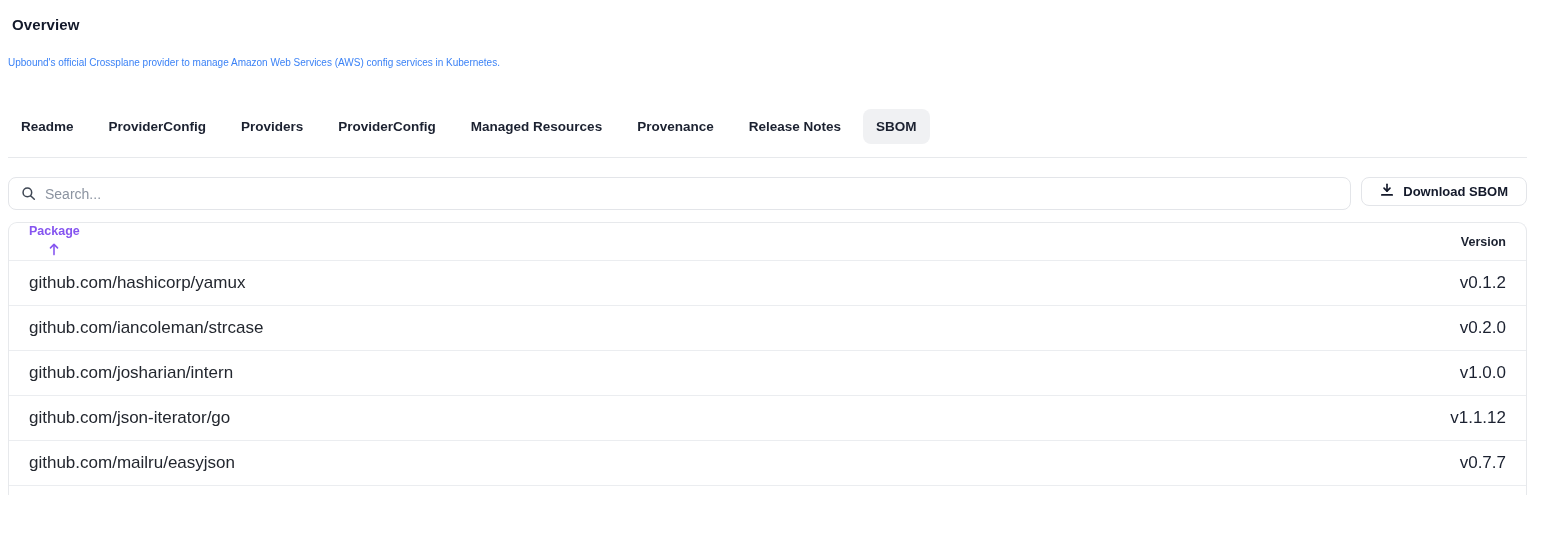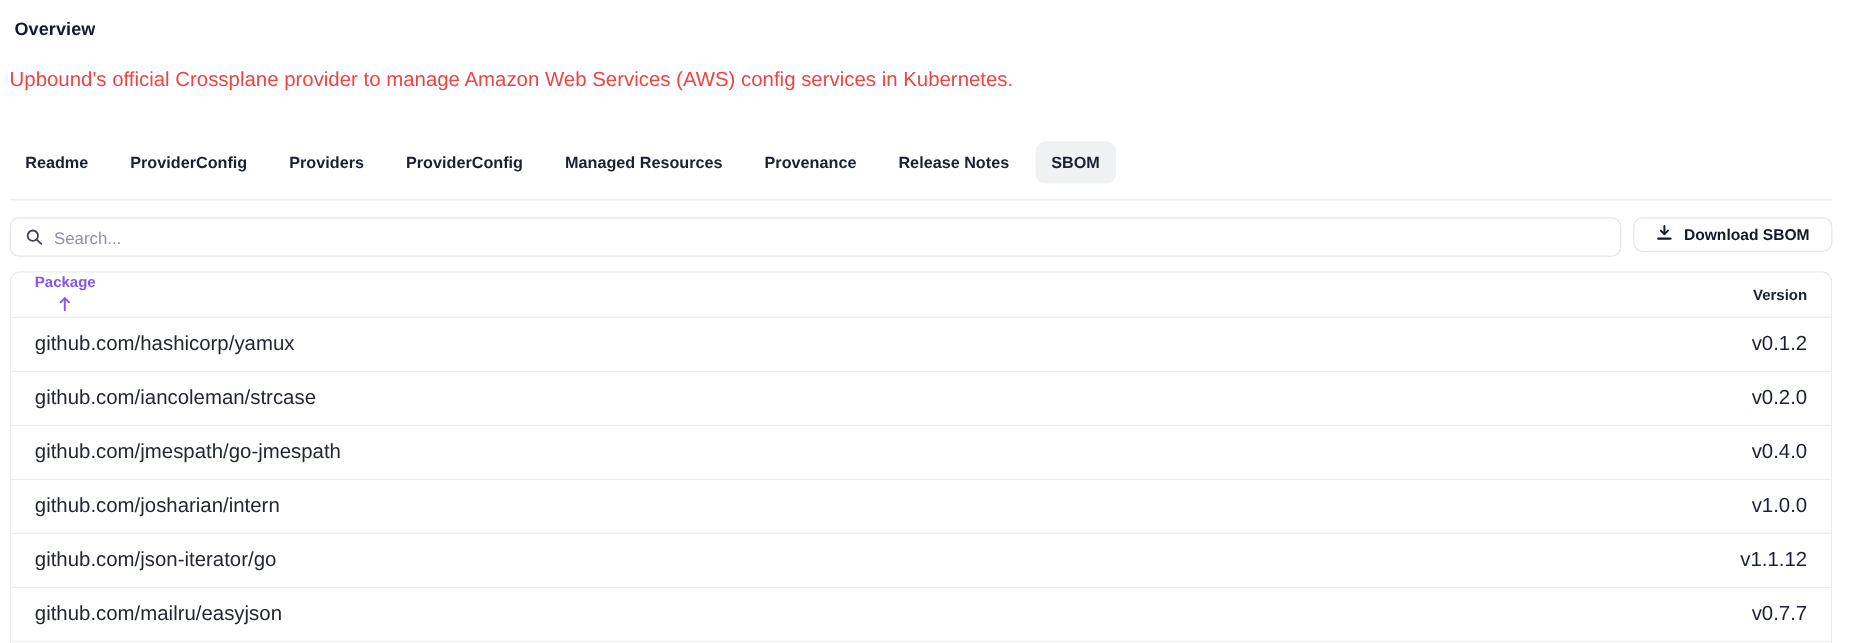--- a/index.html
+++ b/index.html
@@ -18,22 +18,22 @@
   .page-title {
     margin: 4px;
     padding-top: 12px;
     font-size: 15px;
     font-weight: bold;
     color: #13192a;
     letter-spacing: 0.1px;
   }
   .description {
     margin-top: 24px;
-    font-size: 17px;
-    color: #ef4444;
+    font-size: 10px;
+    color: #3b82f6;
   }
   .tabs {
     display: flex;
     align-items: center;
     gap: 9px;
     margin-top: 41px;
   }
   .tab {
     padding: 10px 13px;
     font-size: 13.5px;
@@ -46,21 +46,21 @@
   .tab.active { background: #f0f1f3; }
   .tabs-divider {
     height: 1px;
     background: #e7e9ec;
     margin-top: 13px;
   }
   .toolbar {
     display: flex;
     align-items: stretch;
     gap: 10px;
-    margin-top: 14px;
+    margin-top: 19px;
   }
   .search-box {
     flex: 1;
     height: 33px;
     border: 1px solid #e3e5e9;
     border-radius: 8px;
     display: flex;
     align-items: center;
     gap: 9px;
     padding: 0 12px;
@@ -197,24 +197,20 @@
 
     <div class="trow">
       <div class="cell-package">github.com/hashicorp/yamux</div>
       <div class="cell-version">v0.1.2</div>
     </div>
     <div class="trow">
       <div class="cell-package">github.com/iancoleman/strcase</div>
       <div class="cell-version">v0.2.0</div>
     </div>
     <div class="trow">
-      <div class="cell-package">github.com/jmespath/go-jmespath</div>
-      <div class="cell-version">v0.4.0</div>
-    </div>
-    <div class="trow">
       <div class="cell-package">github.com/josharian/intern</div>
       <div class="cell-version">v1.0.0</div>
     </div>
     <div class="trow">
       <div class="cell-package">github.com/json-iterator/go</div>
       <div class="cell-version">v1.1.12</div>
     </div>
     <div class="trow">
       <div class="cell-package">github.com/mailru/easyjson</div>
       <div class="cell-version">v0.7.7</div>

